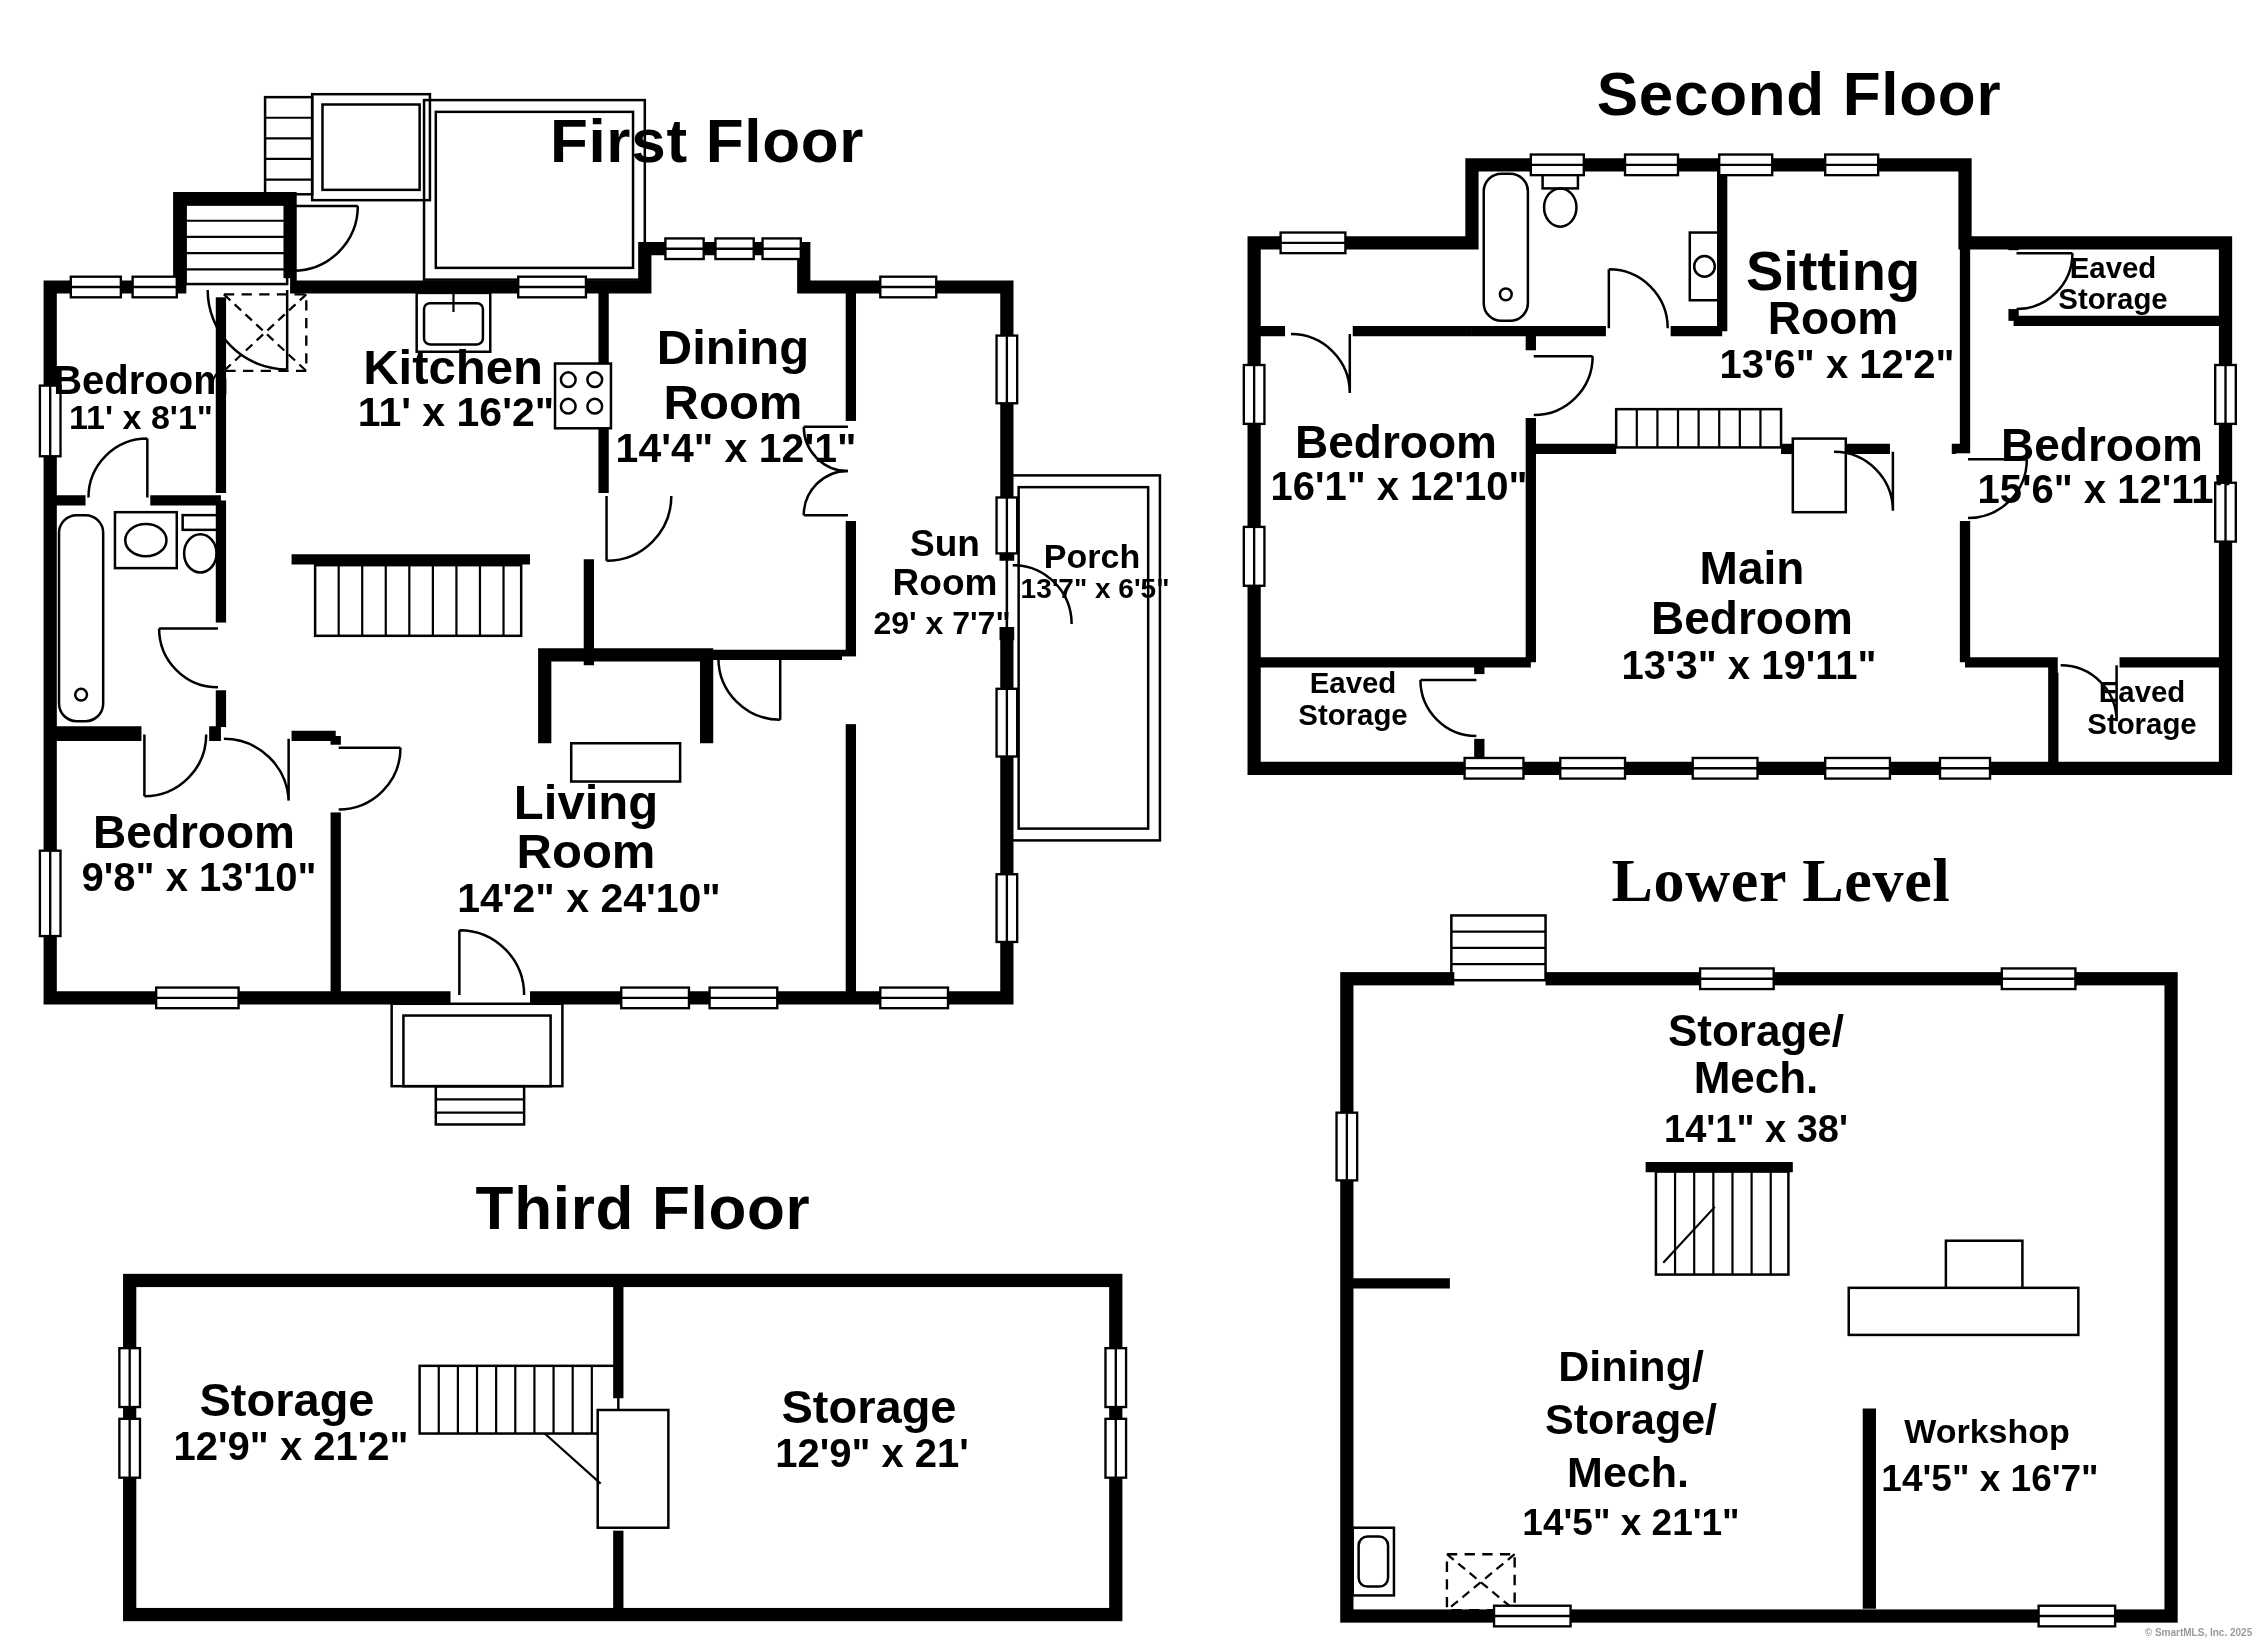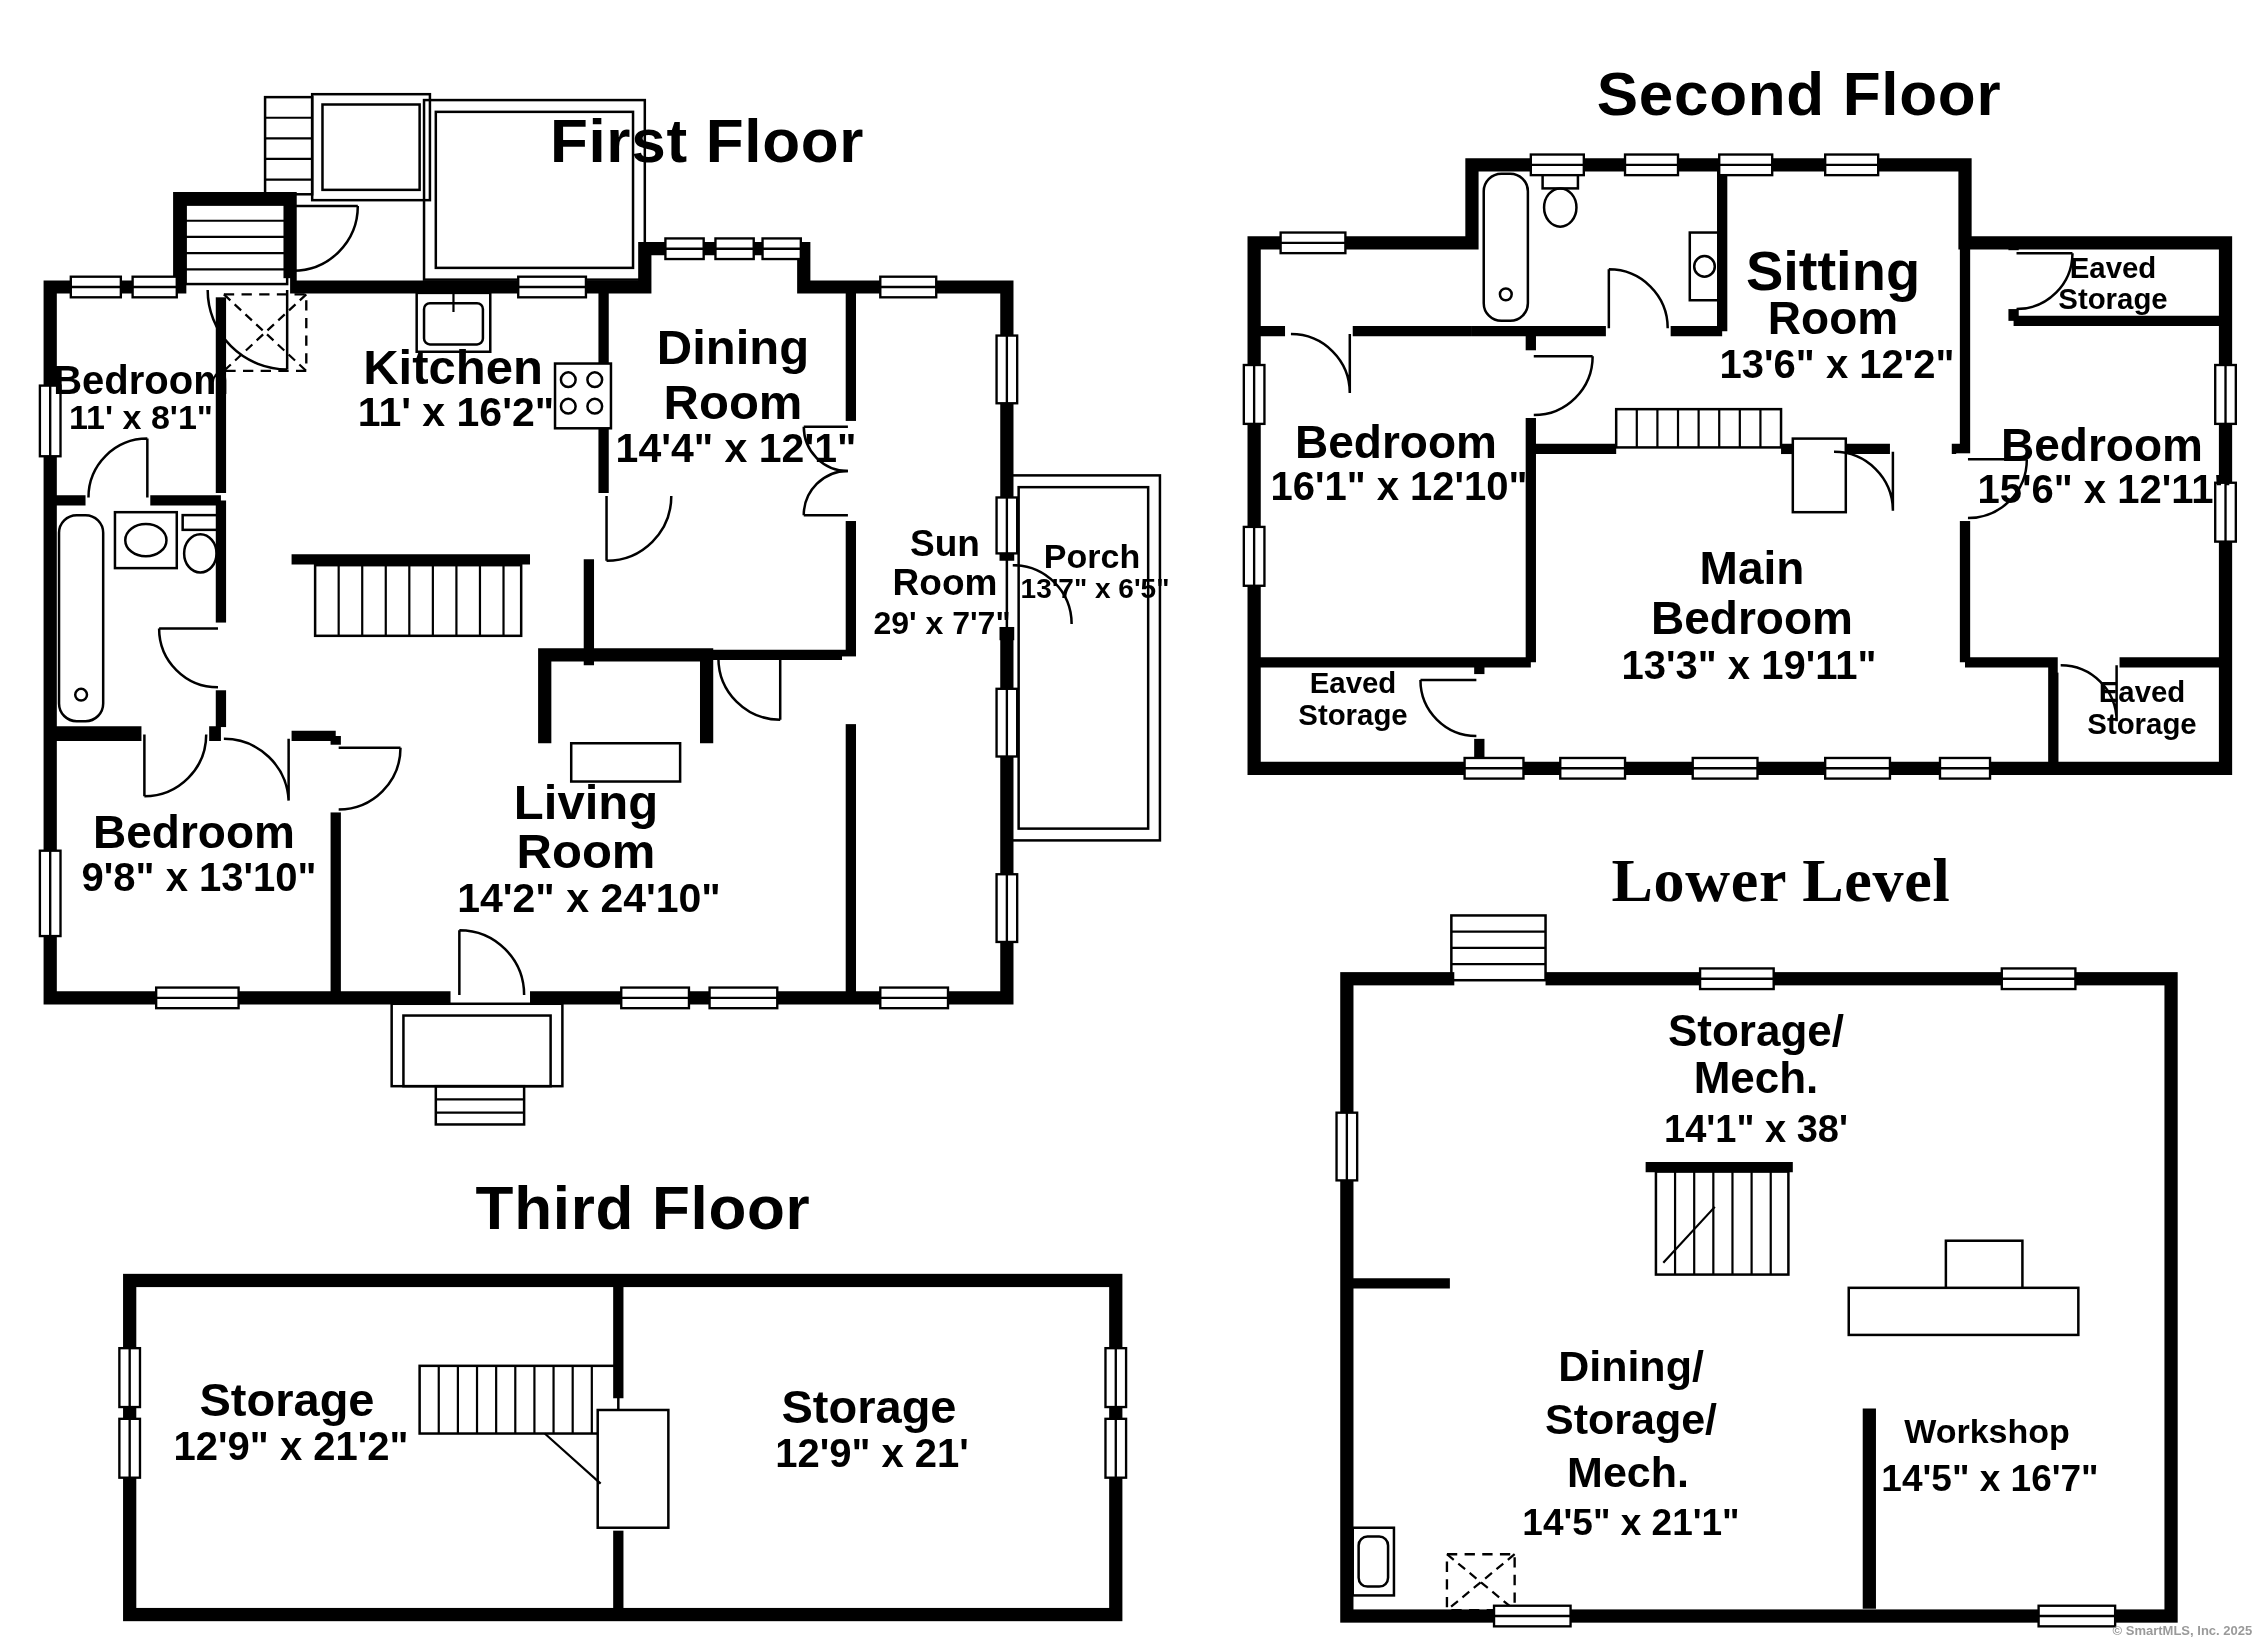--- a/index.html
+++ b/index.html
@@ -13,21 +13,21 @@
   .gap{fill:#fff;stroke:none;}
   .blk{fill:#000;stroke:none;}
   .win rect{fill:#fff;stroke:#000;stroke-width:1.6;}
   .win line{stroke:#000;stroke-width:1.6;}
   .dash{stroke:#000;stroke-width:1.6;fill:none;stroke-dasharray:7 5;}
   .tread{stroke:#000;stroke-width:1.5;}
   .lbl{position:absolute;transform:translate(-50%,-50%);font-weight:700;color:#000;
        white-space:nowrap;text-align:center;line-height:1;}
   .title{position:absolute;transform:translate(-50%,-50%);font-weight:700;color:#000;
        white-space:nowrap;font-size:62px;letter-spacing:0.7px;}
-  #watermark{position:absolute;right:8.8px;bottom:5.9px;font-size:13px;font-weight:600;color:#9a9a9a;}
+  #watermark{position:absolute;right:8.8px;bottom:5.9px;font-size:10px;font-weight:600;color:#9a9a9a;}
 </style>
 </head>
 <body>
 
 <div id="page">
 
 <svg id="plan-svg" viewBox="0 0 1536 1117">
 
   <g>
 

